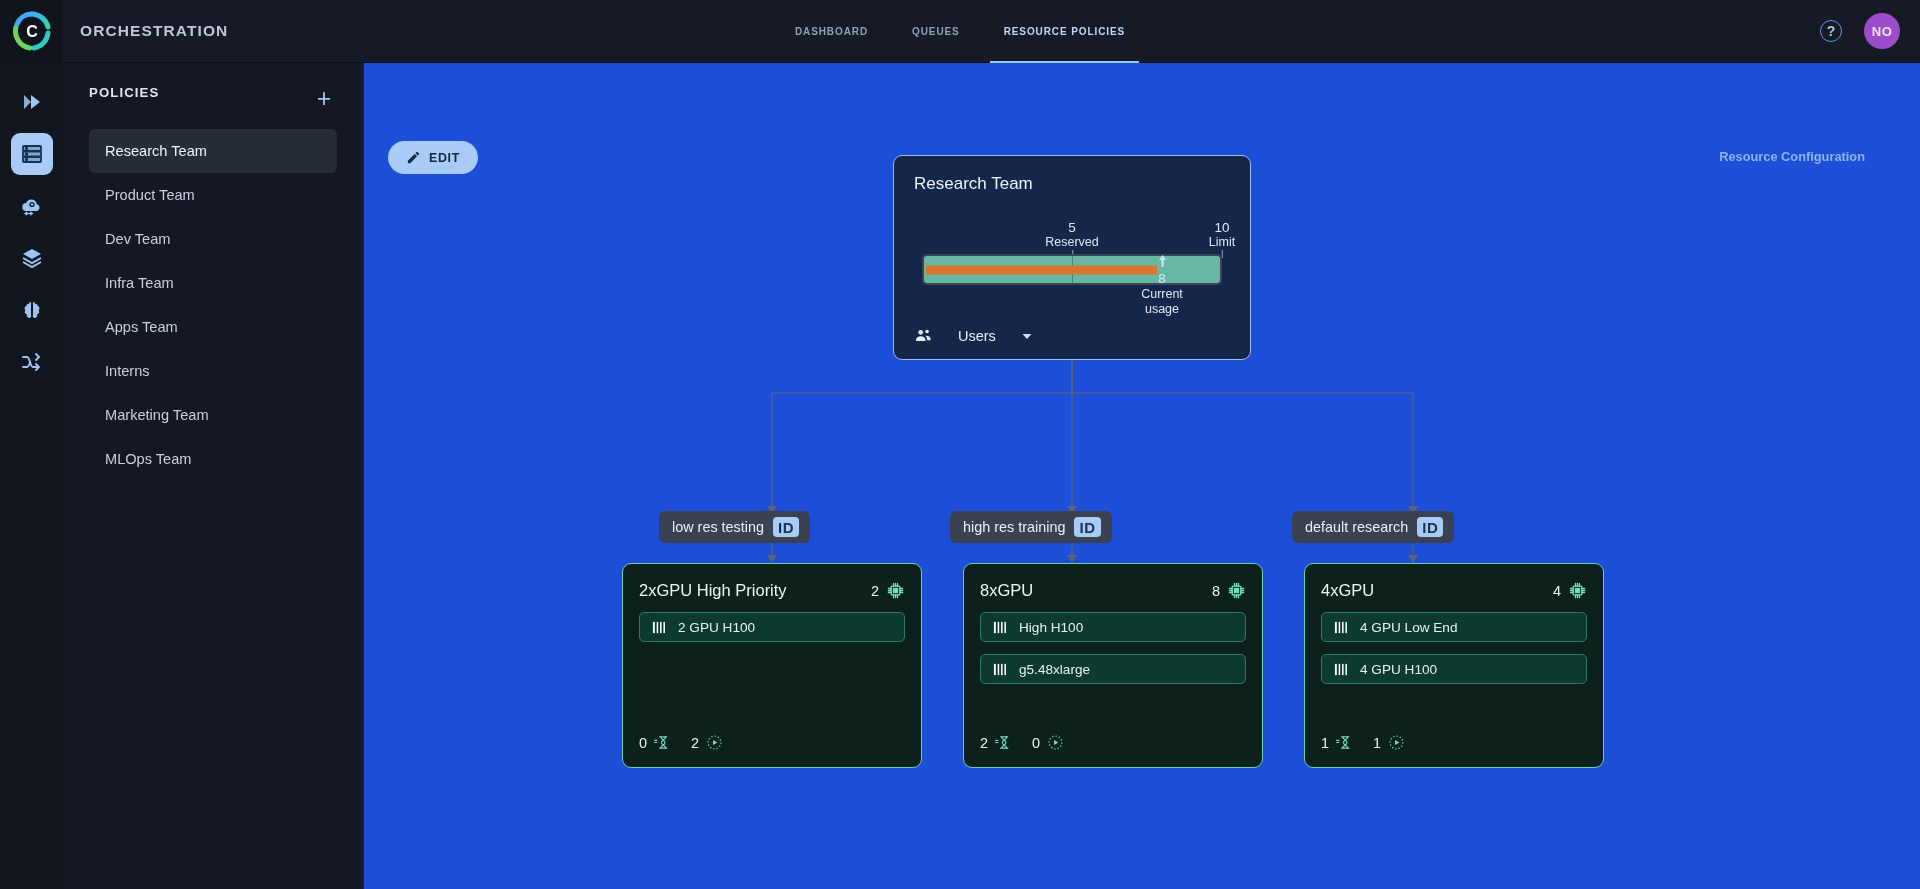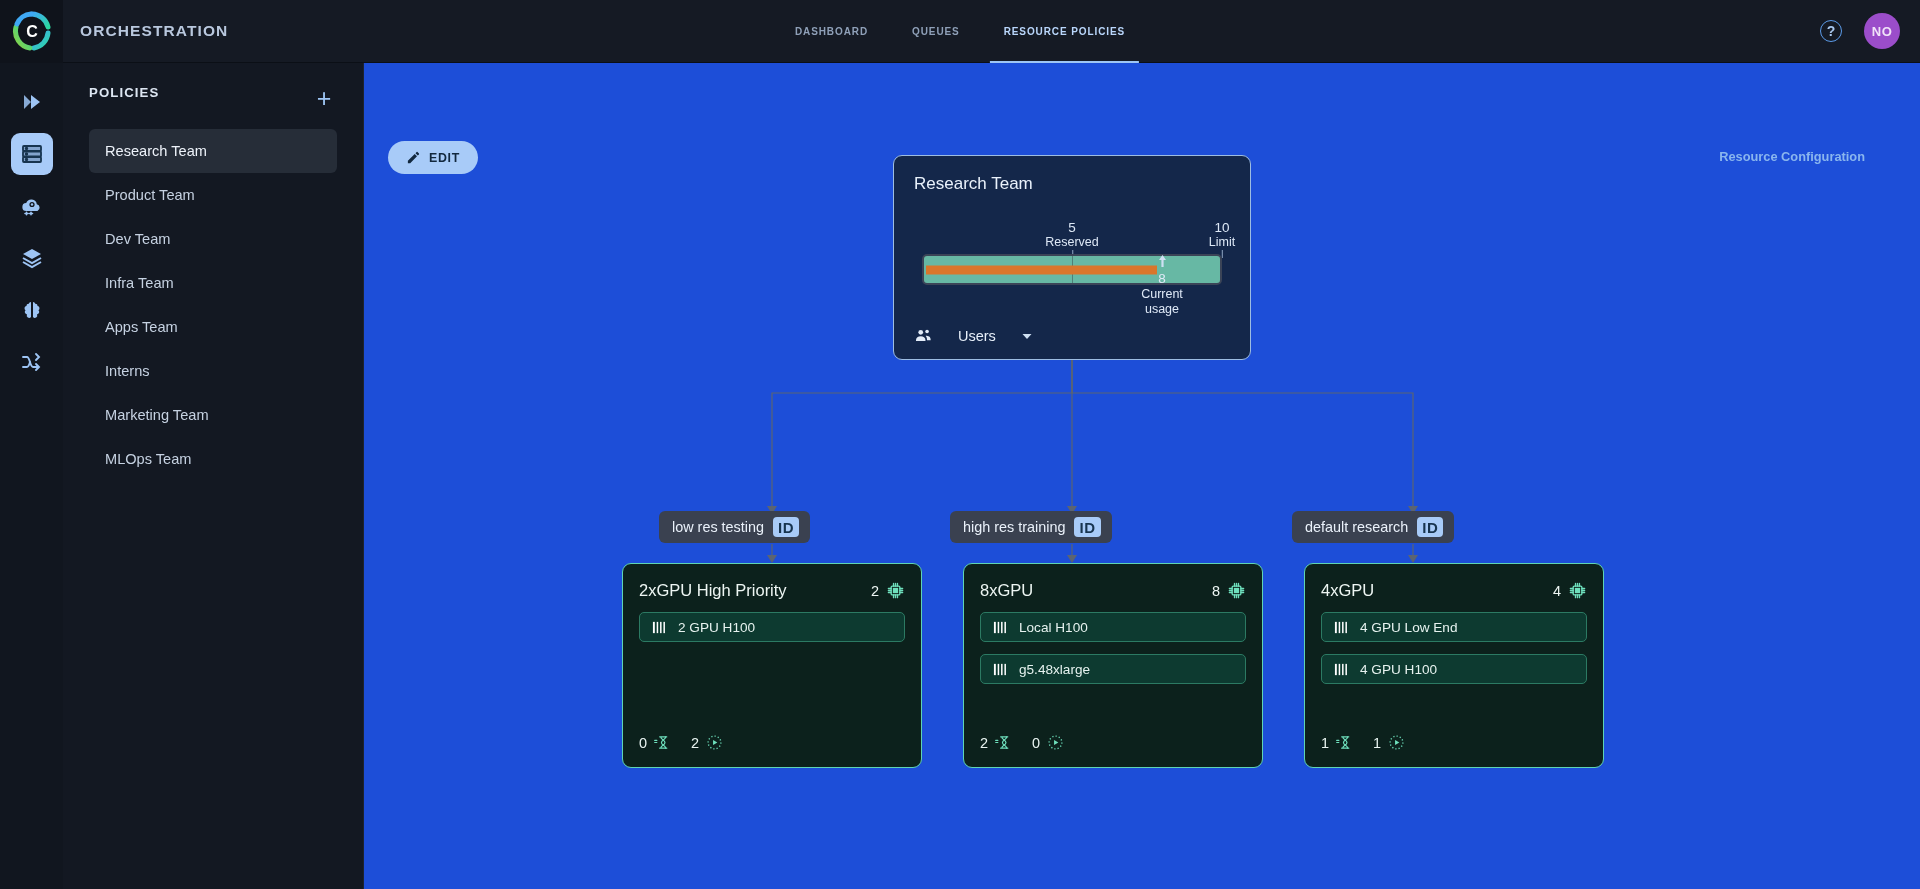--- a/index.html
+++ b/index.html
@@ -449,21 +449,21 @@
           </svg>
         </div>
       </div>
       <div class="pool-row">
         <svg class="tealsvg" width="15" height="15" viewBox="0 0 16 16" fill="#ffffff">
           <rect x="1" y="2" width="2" height="12"></rect>
             <rect x="5" y="2" width="1.6" height="12"></rect>
             <rect x="8.6" y="2" width="1.6" height="12"></rect>
             <rect x="12.2" y="2" width="1.6" height="12"></rect>
         </svg>
-        <span class="pool-name">Local H100</span>
+        <span class="pool-name">High H100</span>
       </div>
       <div class="pool-row">
         <svg class="tealsvg" width="15" height="15" viewBox="0 0 16 16" fill="#ffffff">
           <rect x="1" y="2" width="2" height="12"></rect>
             <rect x="5" y="2" width="1.6" height="12"></rect>
             <rect x="8.6" y="2" width="1.6" height="12"></rect>
             <rect x="12.2" y="2" width="1.6" height="12"></rect>
         </svg>
         <span class="pool-name">g5.48xlarge</span>
       </div>

